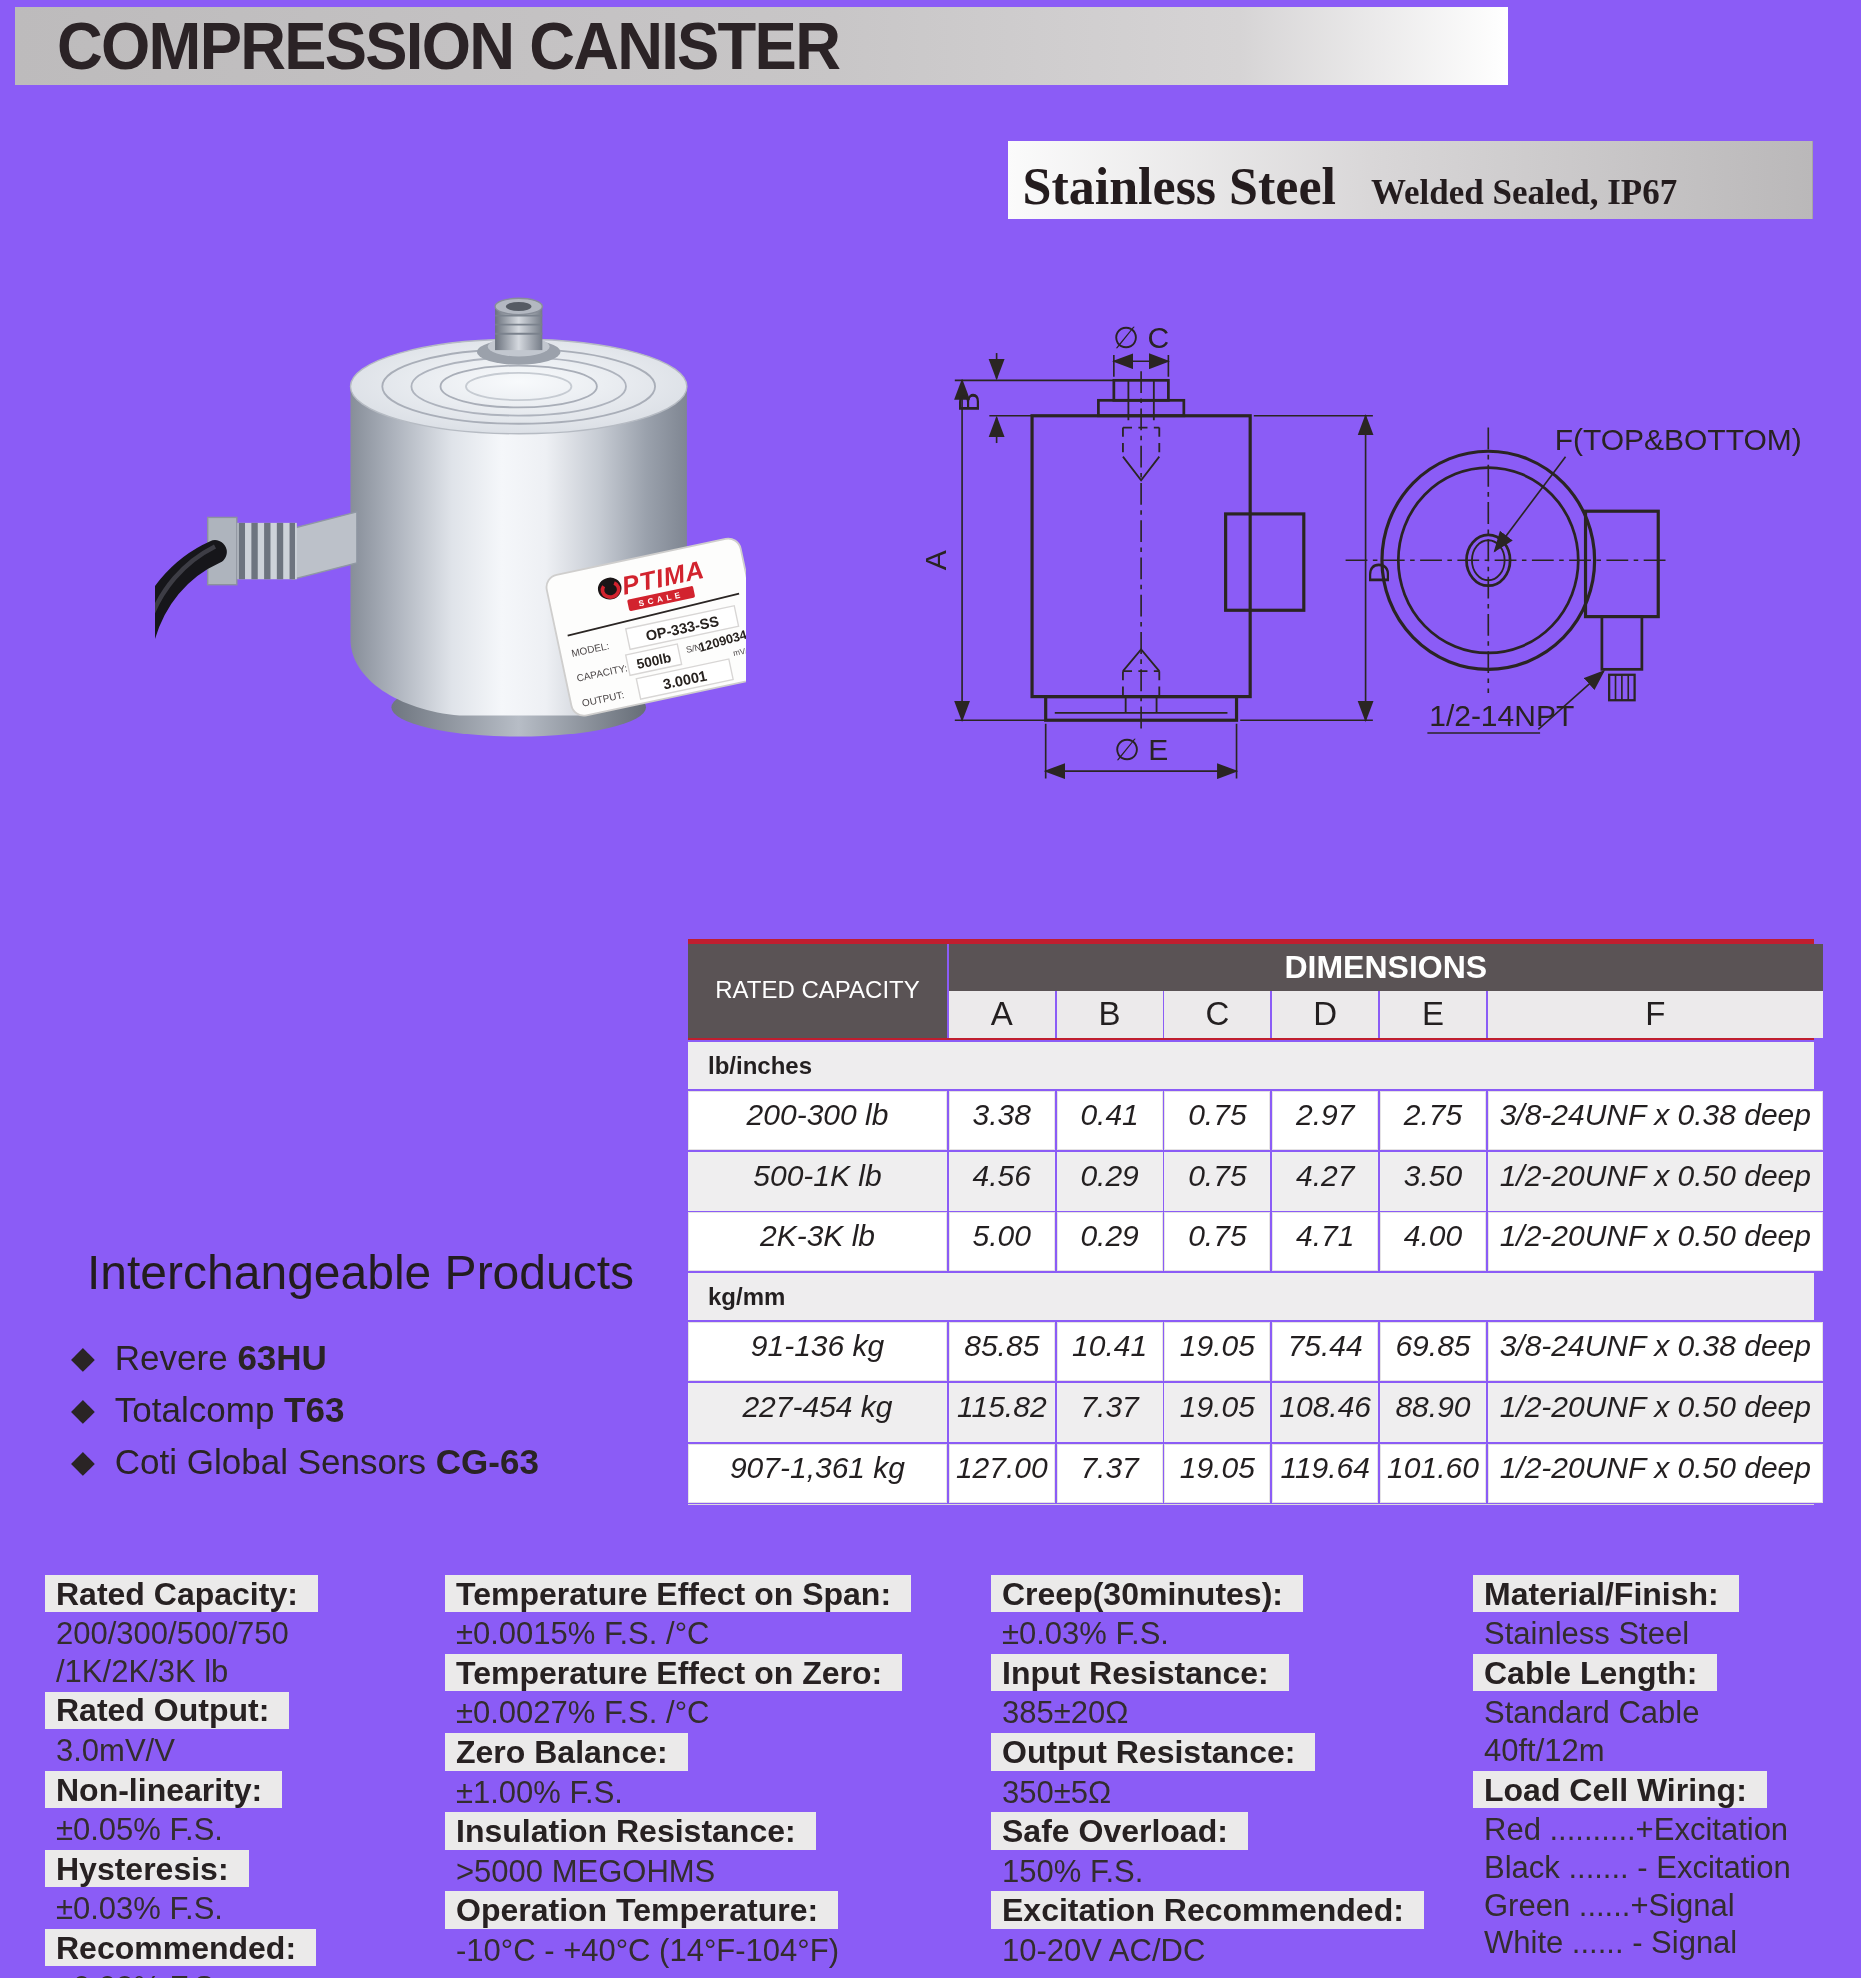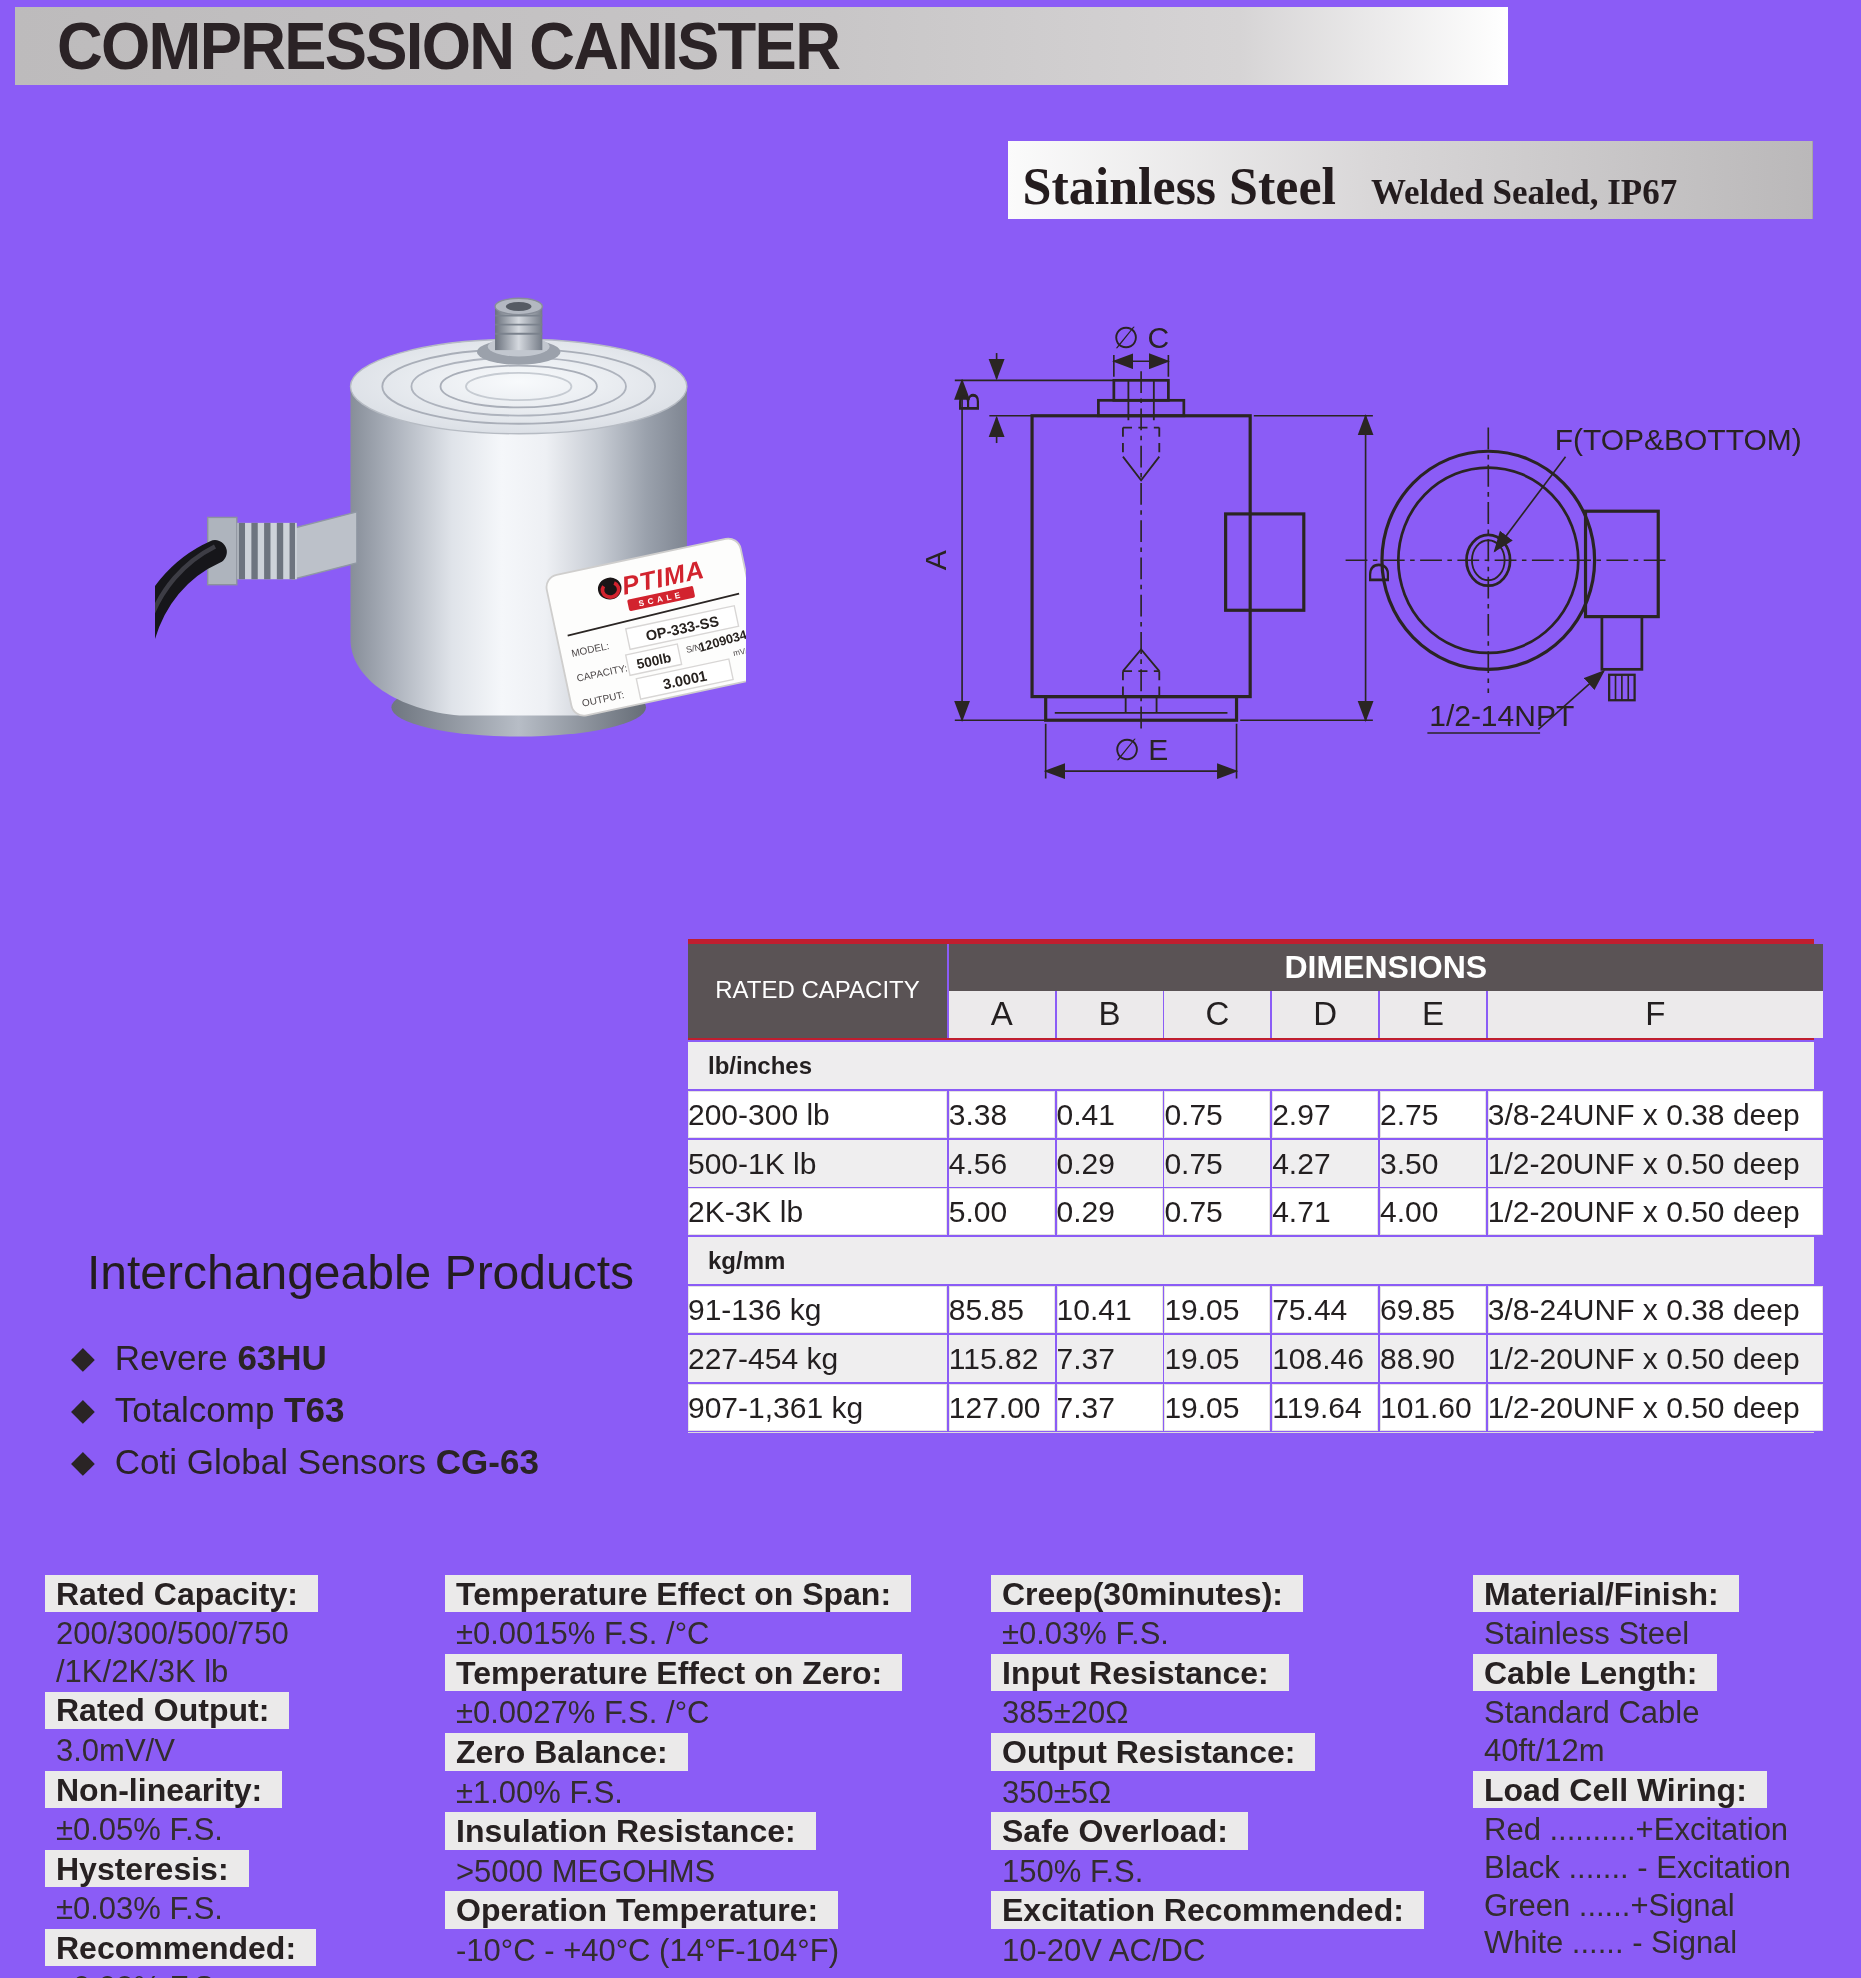--- a/index.html
+++ b/index.html
@@ -30,21 +30,21 @@
   .hdr .rated{grid-column:1;grid-row:1/3;background:#5a5355;color:#ffffff;
     display:flex;flex-direction:column;align-items:center;justify-content:center;
     font-weight:normal;font-size:24px;line-height:1.35;}
   .hdr .dims{grid-column:2/8;grid-row:1;background:#5a5355;color:#ffffff;height:47px;
     display:flex;align-items:center;justify-content:center;font-weight:bold;font-size:32px;}
   .hdr .sub{grid-row:2;background:#eceaeb;height:47px;display:flex;align-items:center;
     justify-content:center;font-size:33px;}
   .sect{background:#eeedee;height:47px;line-height:47px;font-weight:bold;font-size:24px;
     padding-left:20px;margin-top:1.8px;}
   .trow{margin-top:1.8px;}
-  .trow div{height:47px;line-height:47px;text-align:left;}
+  .trow div{height:59px;line-height:47px;text-align:center;font-style:italic;}
   .row-white div{background:#ffffff;box-shadow:inset 0 0 0 0.9px #e4e2e3;}
   .row-gray  div{background:#efeeef;}
   .dim-bottom{height:0.9px;background:#dcdadb;margin-top:1.8px;}
 
   
   .inter{position:absolute;left:71px;top:1229px;}
   .inter h2{margin:16px;font-size:48px;font-weight:400;color:#231d1f;letter-spacing:0px;}
   .inter ul{list-style:none;margin:38px 0 0 0;padding:0;}
   .inter li{font-size:35px;color:#2a2425;margin-bottom:11.8px;white-space:nowrap;}
   .inter li .dia{font-size:31px;margin-right:20px;position:relative;top:-1.8px;}

